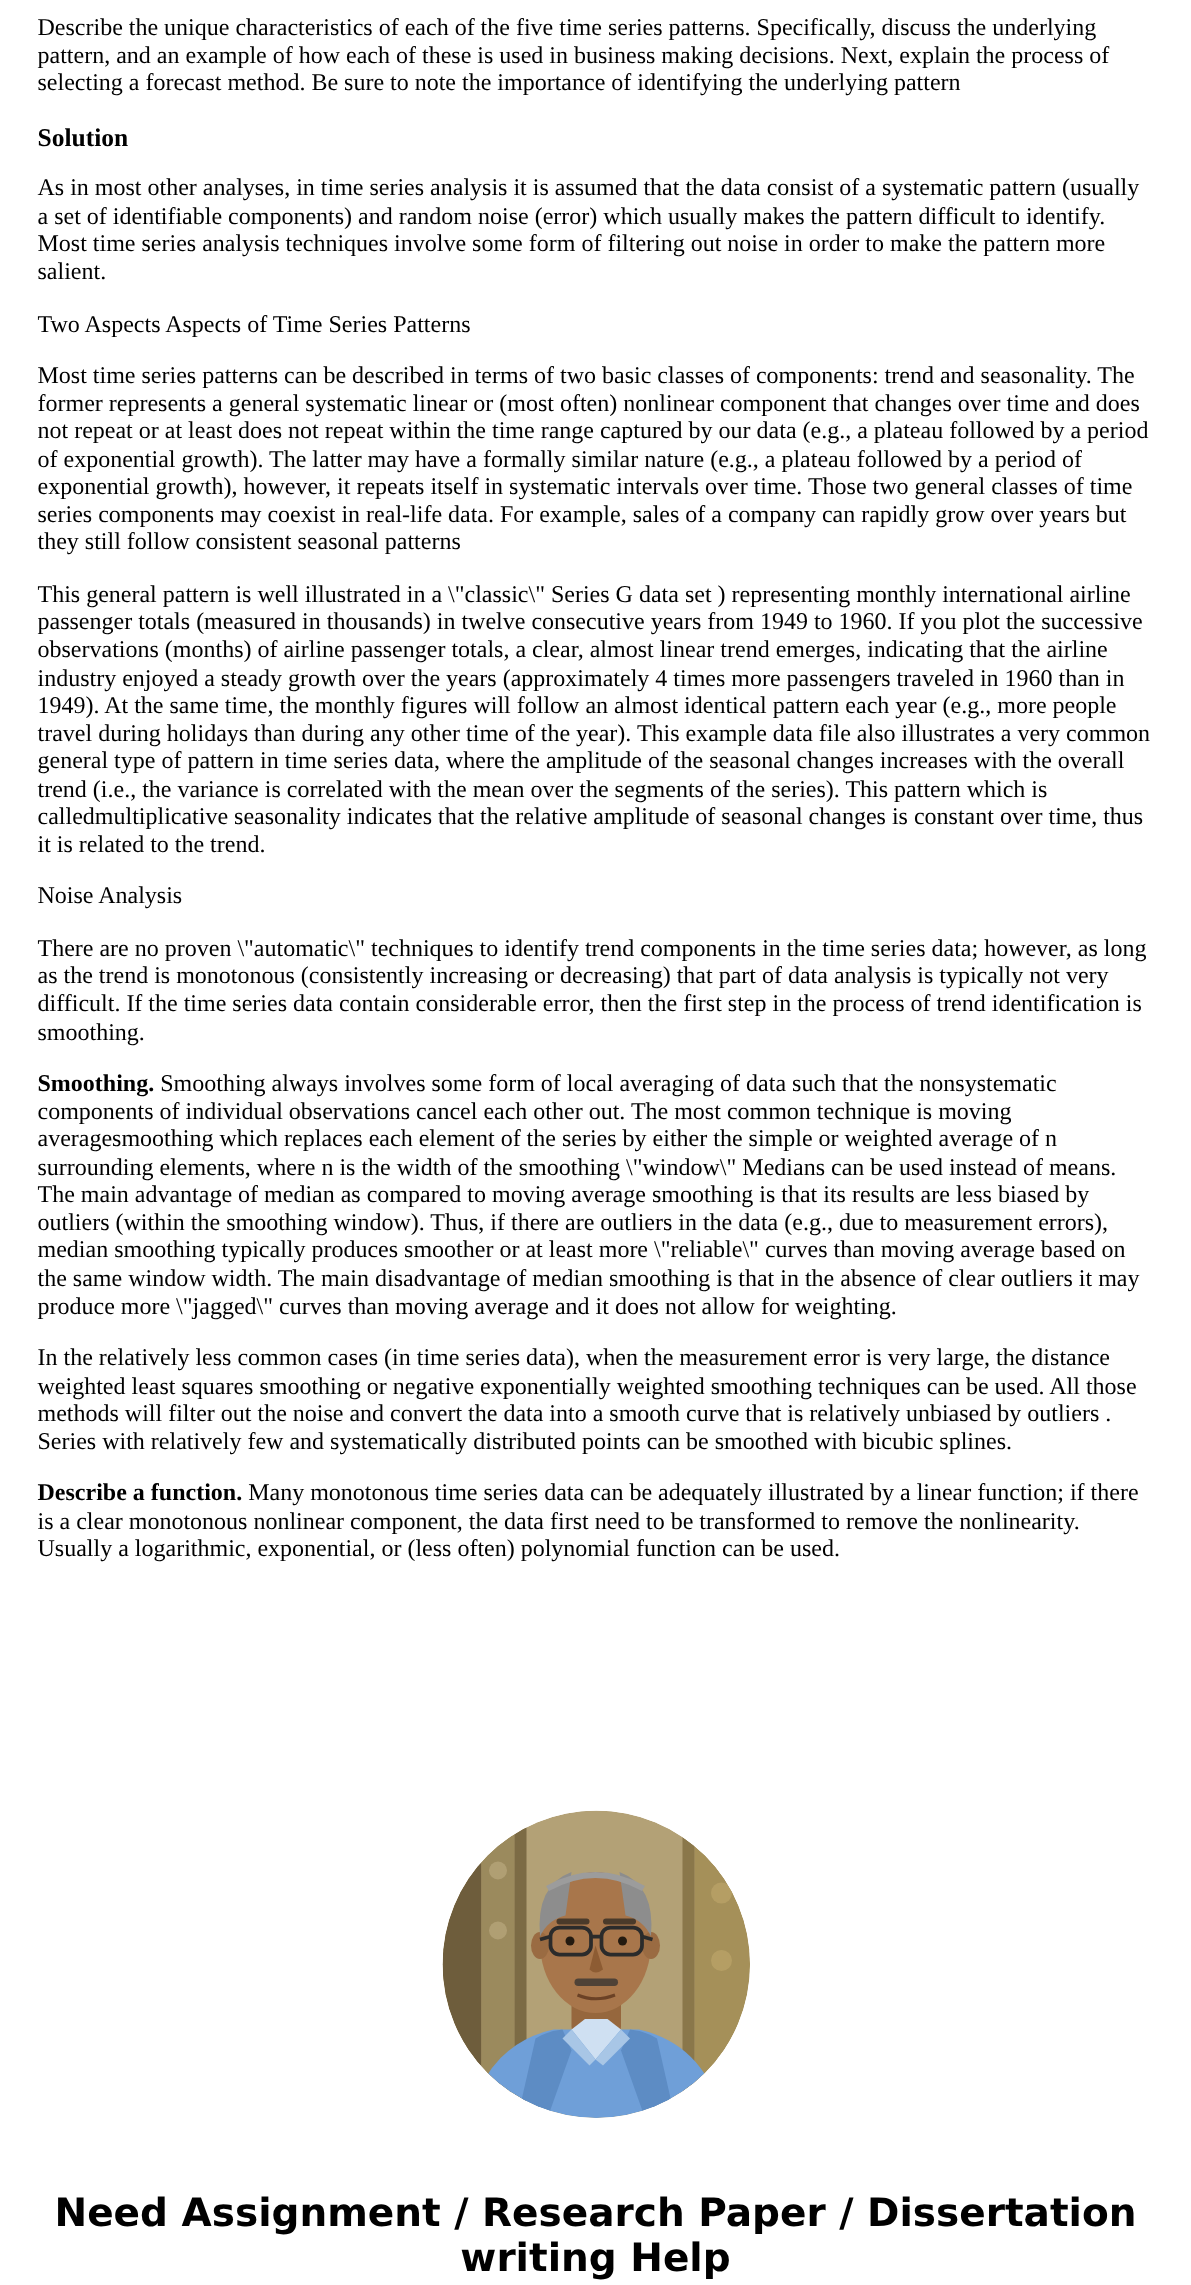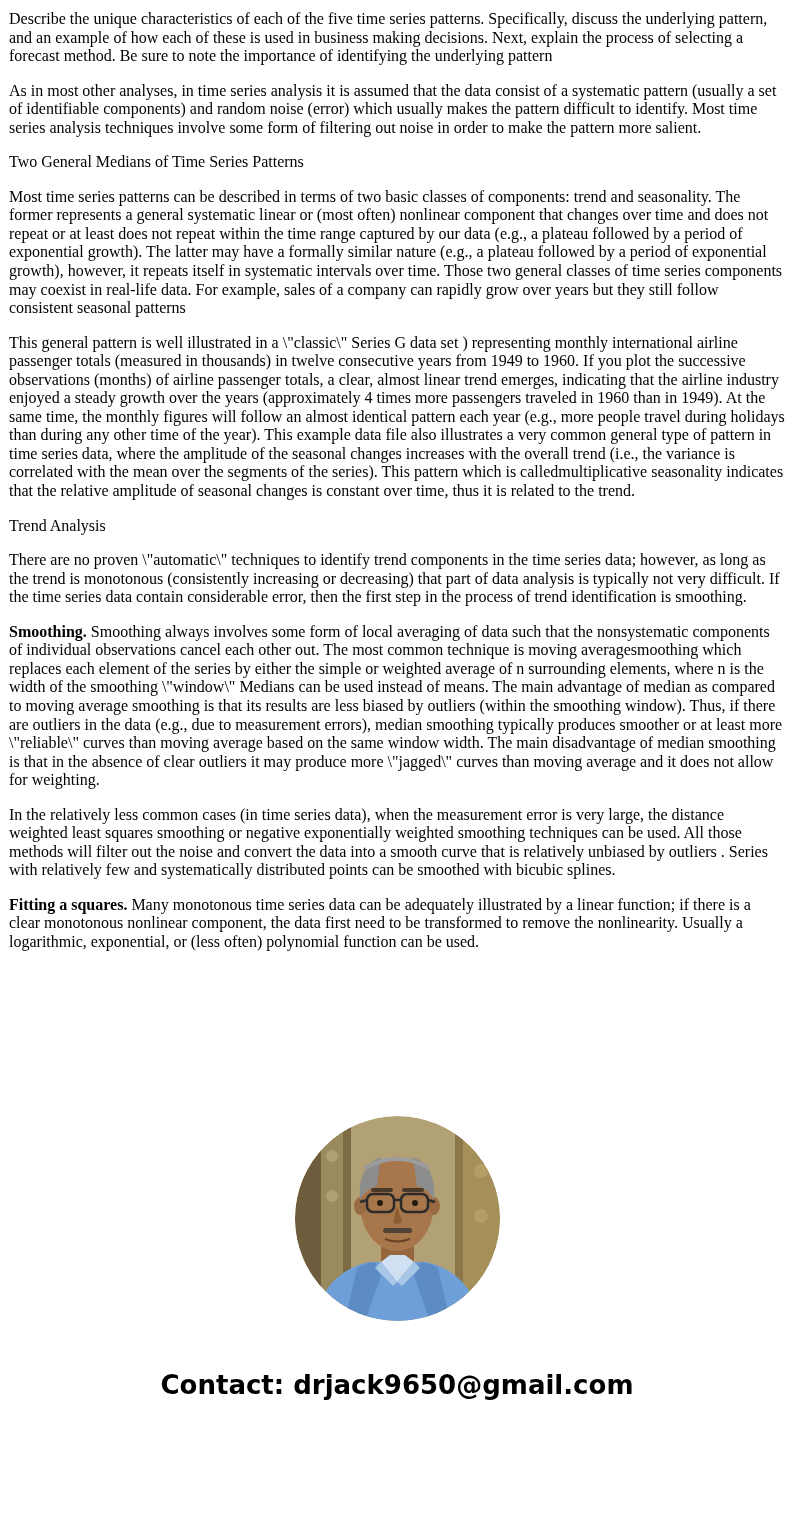--- a/index.html
+++ b/index.html
@@ -12,21 +12,21 @@
     background: #fff;
     display: flex;
     flex-direction: column;
     position: relative;
   }
   .content {
     padding: 0 9px;
     font-size: 16px;
     line-height: 1.16;
   }
-  .content p { margin: 16px 0; }
+  .content p { margin: 16px 16px; }
   .content p.first { margin-top: 10px; }
   .solution-heading {
     font-weight: bold;
     font-size: 17px;
     margin: 22px 0 21px 0;
   }
   .seg-italic { }
   .seg-bold { font-weight: bold; }
   .photo-row {
     margin-top: 148px;
@@ -53,39 +53,40 @@
 </style>
 </head>
 <body>
 
 <div class="page">
 
   <div class="content">
 
     <p class="first">Describe the unique characteristics of each of the five time series patterns. Specifically, discuss the underlying pattern, and an example of how each of these is used in business making decisions. Next, explain the process of selecting a forecast method. Be sure to note the importance of identifying the underlying pattern</p>
 
+    <p class="solution-heading">Solution</p>
 
 
     <p>As in most other analyses, in time series analysis it is assumed that the data consist of a systematic pattern (usually a set of identifiable components) and random noise (error) which usually makes the pattern difficult to identify. Most time series analysis techniques involve some form of filtering out noise in order to make the pattern more salient.</p>
 
-    <p>Two General Medians of Time Series Patterns</p>
+    <p>Two Aspects Aspects of Time Series Patterns</p>
 
     <p>Most time series patterns can be described in terms of two basic classes of components: trend and seasonality. The former represents a general systematic linear or (most often) nonlinear component that changes over time and does not repeat or at least does not repeat within the time range captured by our data (e.g., a plateau followed by a period of exponential growth). The latter may have a formally similar nature (e.g., a plateau followed by a period of exponential growth), however, it repeats itself in systematic intervals over time. Those two general classes of time series components may coexist in real-life data. For example, sales of a company can rapidly grow over years but they still follow consistent seasonal patterns</p>
 
     <p><span>This general pattern is well illustrated in a \"classic\" </span><span class="seg-italic">Series G</span><span> data set ) representing monthly international airline passenger totals (measured in thousands) in twelve consecutive years from 1949 to 1960. If you plot the successive observations (months) of airline passenger totals, a clear, almost linear trend emerges, indicating that the airline industry enjoyed a steady growth over the years (approximately 4 times more passengers traveled in 1960 than in 1949). At the same time, the monthly figures will follow an almost identical pattern each year (e.g., more people travel during holidays than during any other time of the year). This example data file also illustrates a very common general type of pattern in time series data, where the amplitude of the seasonal changes increases with the overall trend (i.e., the variance is correlated with the mean over the segments of the series). This pattern which is called</span><span class="seg-italic">multiplicative seasonality</span><span> indicates that the relative amplitude of seasonal changes is constant over time, thus it is related to the trend.</span></p>
 
-    <p>Trend Analysis</p>
+    <p>Noise Analysis</p>
 
     <p>There are no proven \"automatic\" techniques to identify trend components in the time series data; however, as long as the trend is monotonous (consistently increasing or decreasing) that part of data analysis is typically not very difficult. If the time series data contain considerable error, then the first step in the process of trend identification is smoothing.</p>
 
     <p><span class="seg-bold">Smoothing. </span><span>Smoothing always involves some form of local averaging of data such that the nonsystematic components of individual observations cancel each other out. The most common technique is </span><span class="seg-italic">moving average</span><span>smoothing which replaces each element of the series by either the simple or weighted average of </span><span class="seg-italic">n</span><span> surrounding elements, where </span><span class="seg-italic">n</span><span> is the width of the smoothing \"window\" Medians can be used instead of means. The main advantage of median as compared to moving average smoothing is that its results are less biased by outliers (within the smoothing window). Thus, if there are outliers in the data (e.g., due to measurement errors), median smoothing typically produces smoother or at least more \"reliable\" curves than moving average based on the same window width. The main disadvantage of median smoothing is that in the absence of clear outliers it may produce more \"jagged\" curves than moving average and it does not allow for weighting.</span></p>
 
     <p><span>In the relatively less common cases (in time series data), when the measurement error is very large, the </span><span class="seg-italic">distance weighted least squares smoothing</span><span> or </span><span class="seg-italic">negative exponentially weighted smoothing</span><span> techniques can be used. All those methods will filter out the noise and convert the data into a smooth curve that is relatively unbiased by outliers . Series with relatively few and systematically distributed points can be smoothed with </span><span class="seg-italic">bicubic splines</span><span>.</span></p>
 
-    <p><span class="seg-bold">Fitting a squares. </span><span>Many monotonous time series data can be adequately illustrated by a linear function; if there is a clear monotonous nonlinear component, the data first need to be transformed to remove the nonlinearity. Usually a logarithmic, exponential, or (less often) polynomial function can be used.</span></p>
+    <p><span class="seg-bold">Describe a function. </span><span>Many monotonous time series data can be adequately illustrated by a linear function; if there is a clear monotonous nonlinear component, the data first need to be transformed to remove the nonlinearity. Usually a logarithmic, exponential, or (less often) polynomial function can be used.</span></p>
 
   </div>
 
   <div class="photo-row">
     <div class="avatar">
       <svg width="205" height="205" viewBox="0 0 205 205" aria-hidden="true">
         <defs>
           <clipPath id="avclip">
               <circle cx="102.5" cy="102.5" r="102.5"></circle>
             </clipPath>
@@ -136,16 +137,17 @@
           <path d="M102 90 L98 106 Q102 110 107 106 Z" fill="#8d5c33"></path>
 
           <rect x="88" y="112" width="29" height="5" rx="2.5" fill="#4f4237"></rect>
           <path d="M90 123 Q102 128 115 123" stroke="#6b4226" stroke-width="2" fill="none"></path>
         </g>
       </svg>
     </div>
   </div>
 
   <div class="footer">
+    <div>Need Assignment / Research Paper / Dissertation writing Help</div>
     <div>Contact: drjack9650@gmail.com</div>
   </div>
 
 </div>
 
 </body></html>

